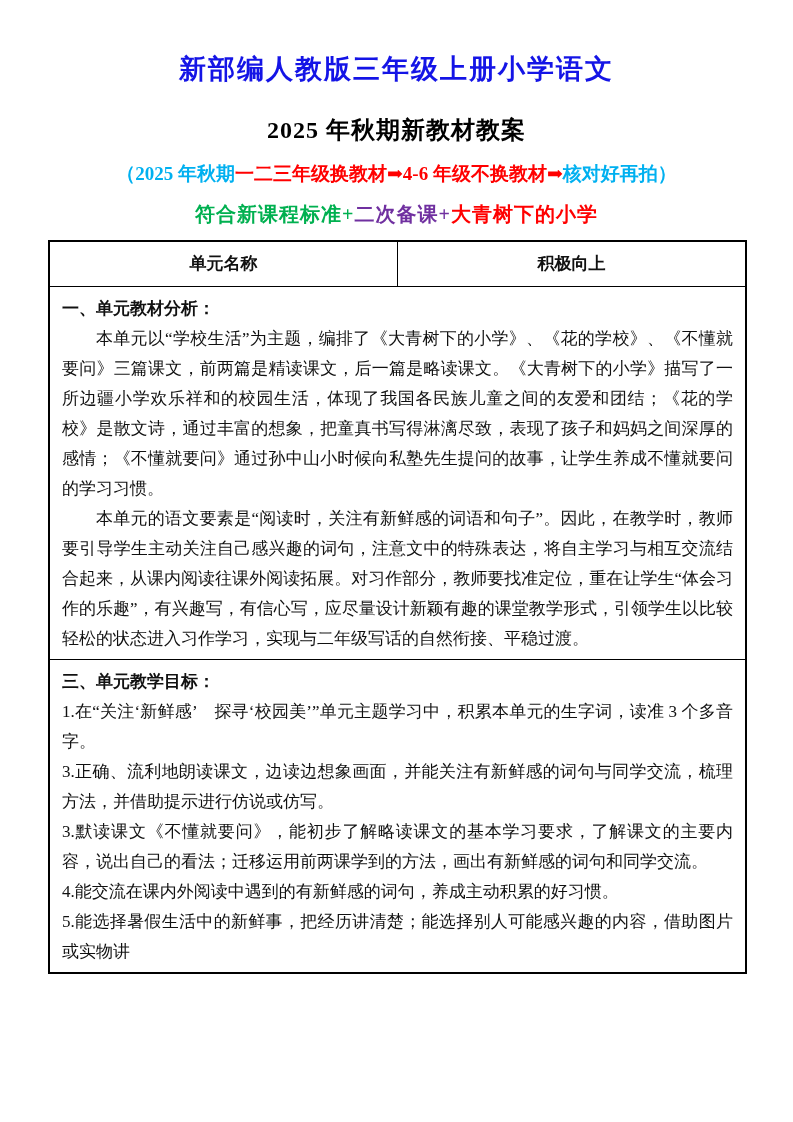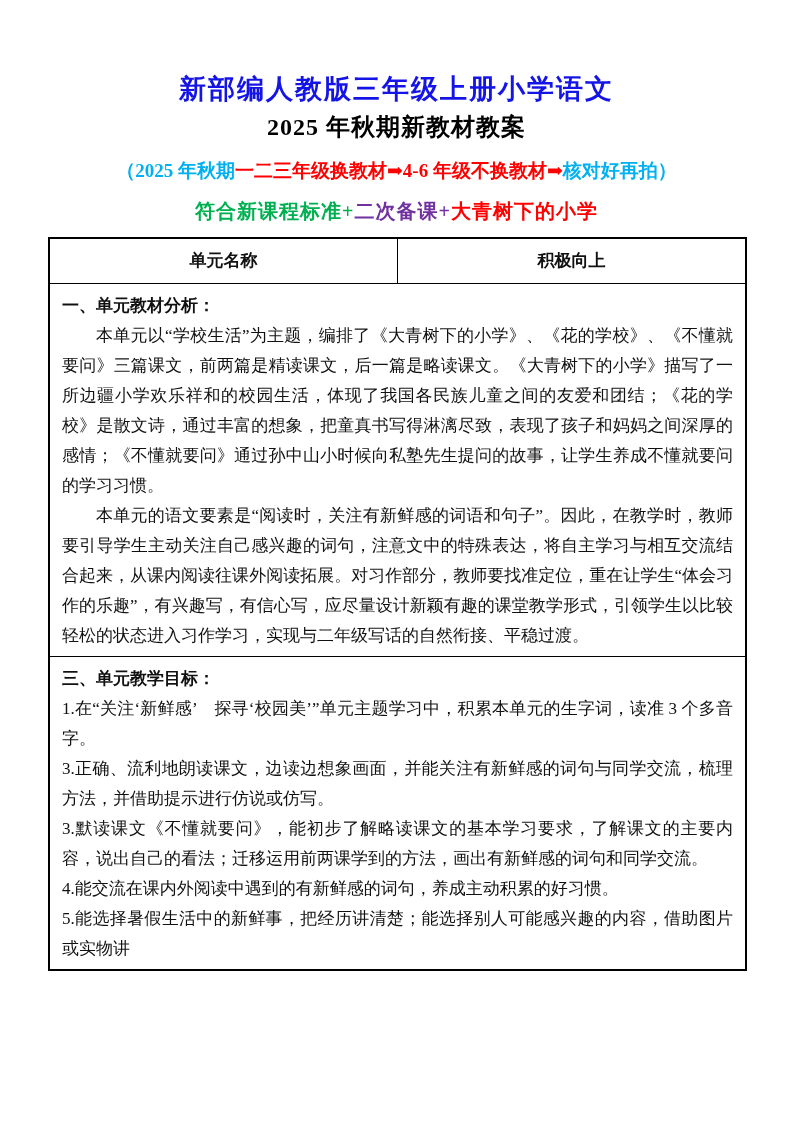--- a/index.html
+++ b/index.html
@@ -6,35 +6,35 @@
   html, body { background: #ffffff; }
   .page {
     position: relative;
     width: 793px;
     height: 1122px;
     margin: 0 auto;
     background: #ffffff;
     font-family: "Liberation Serif", "DejaVu Serif", serif;
     color: #111111;
     overflow: hidden;
-    padding-top: 71px;
+    padding-top: 51px;
   }
   .main-title {
     text-align: center;
     font-size: 27px;
     line-height: 36px;
     font-weight: bold;
     letter-spacing: 2px;
   }
   .sub-title {
     text-align: center;
     font-size: 24px;
     line-height: 32px;
     font-weight: bold;
-    margin-top: 4px;
+    margin-top: 27px;
     color: #000000;
     letter-spacing: 1px;
   }
   .promo {
     text-align: center;
     font-weight: bold;
     white-space: nowrap;
   }
   .promo-1 { margin-top: 15px; font-size: 19px; line-height: 26px; text-align: center; }
   .promo-2 { margin-top: 14px; font-size: 20px; line-height: 27px; letter-spacing: 1px; }

